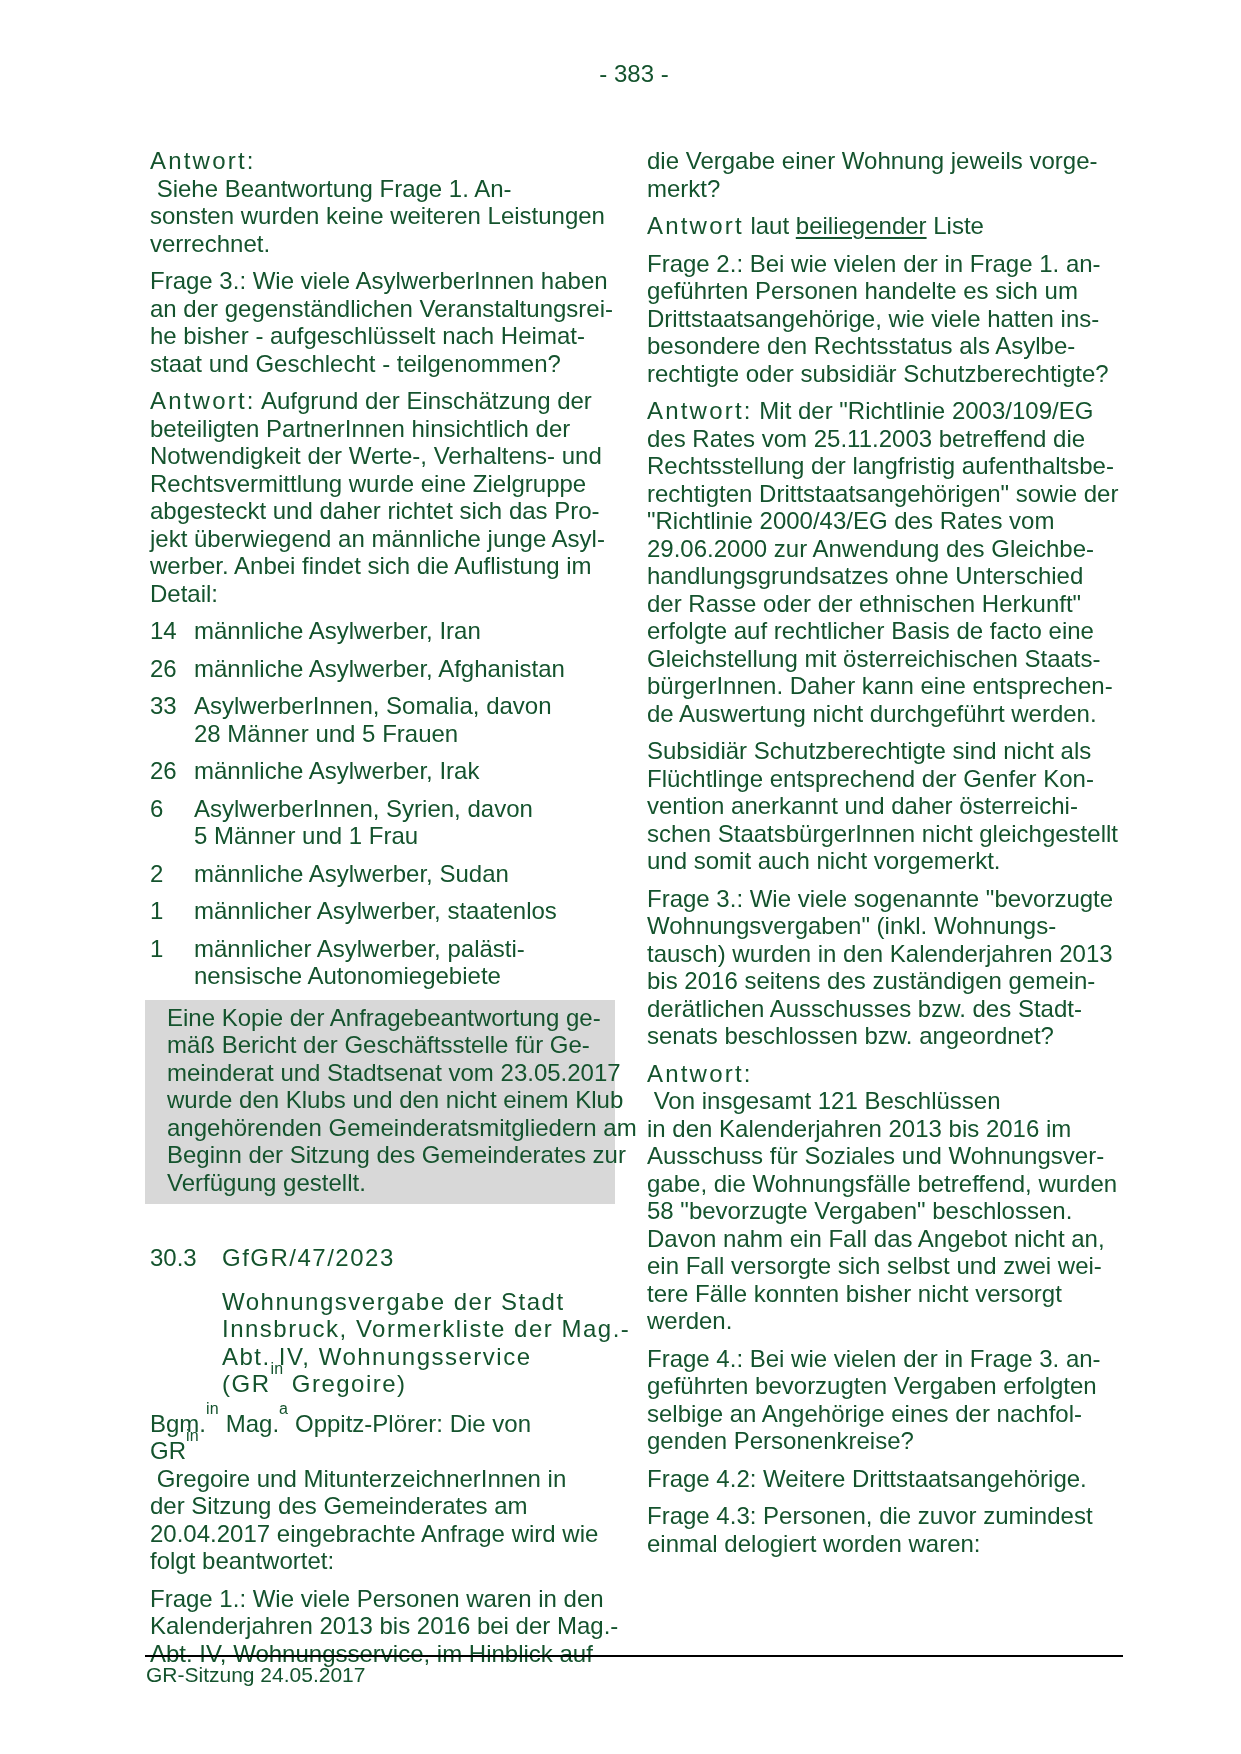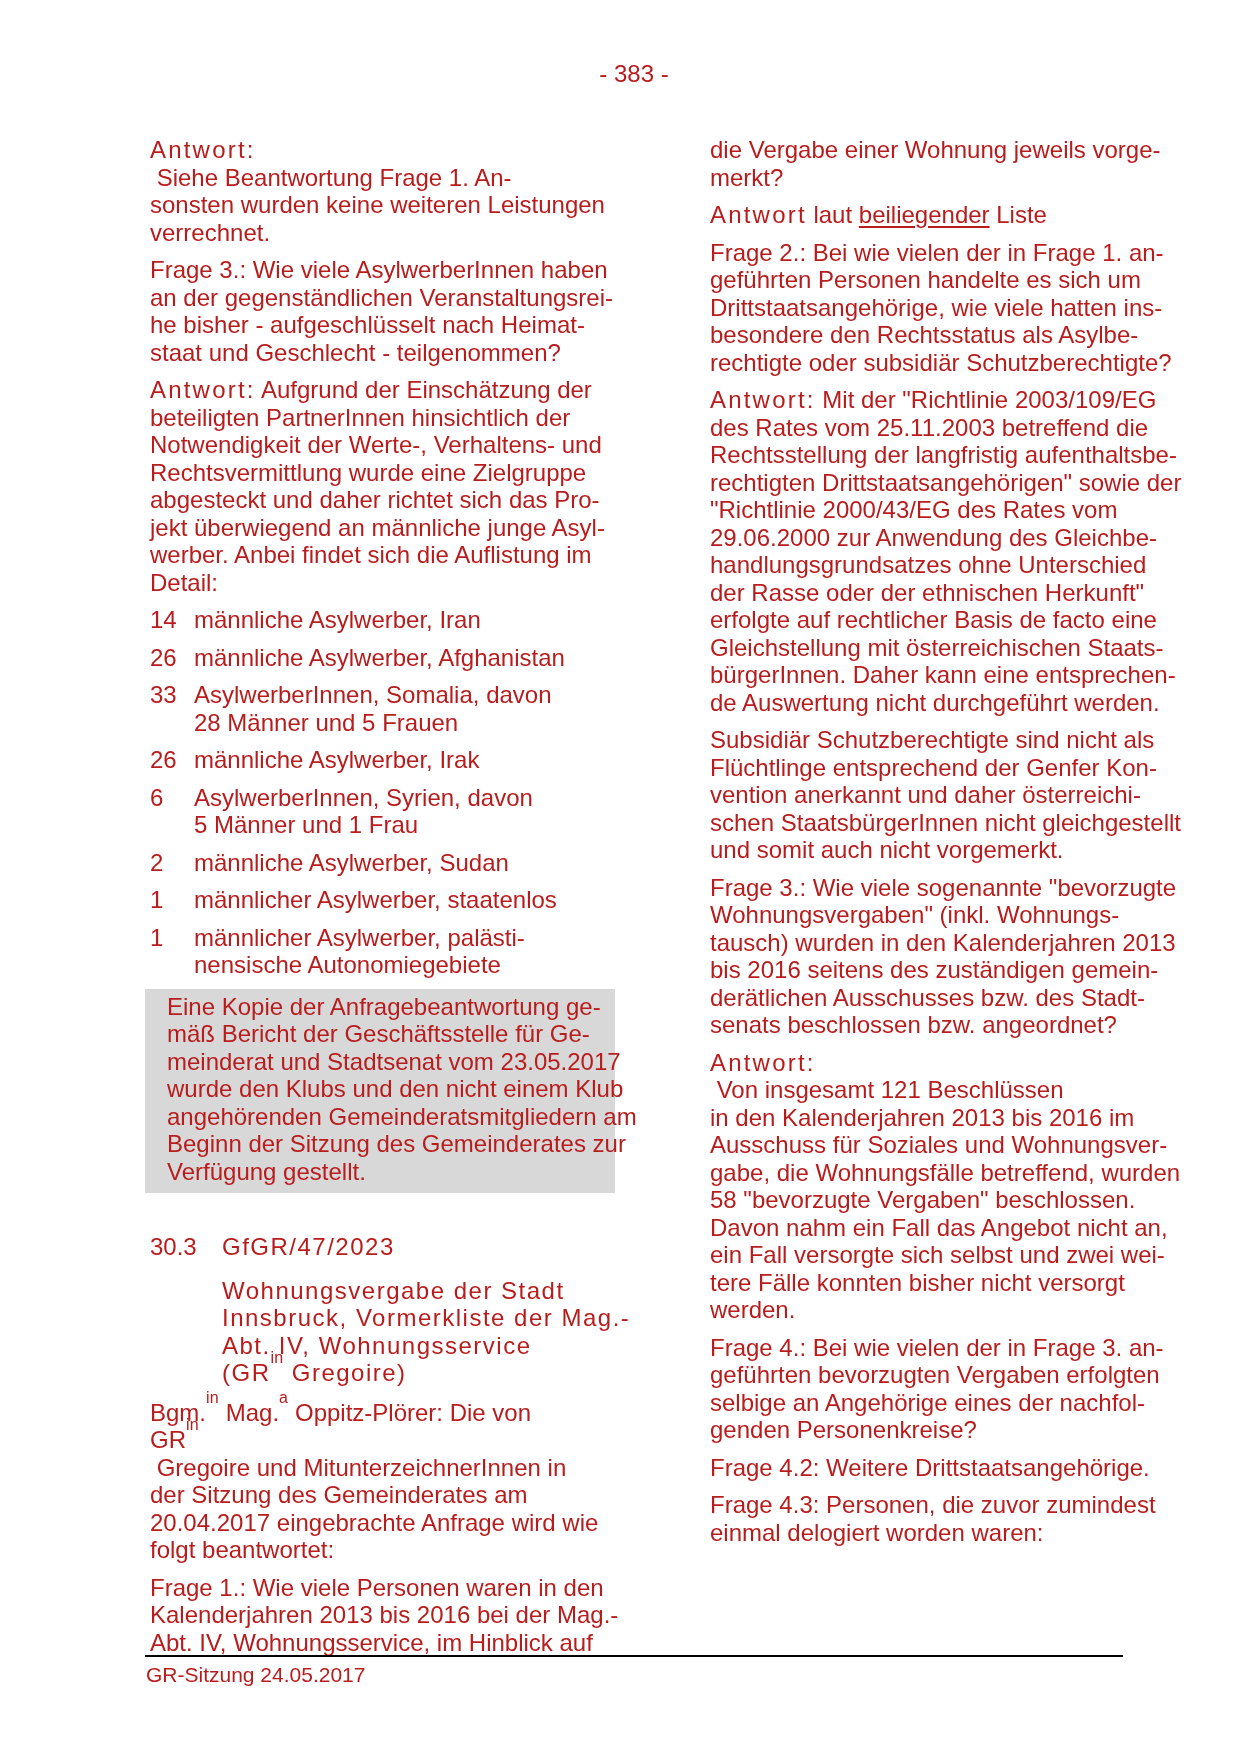--- a/index.html
+++ b/index.html
@@ -1,31 +1,31 @@
 <!DOCTYPE html>
 <html lang="de"><head>
 <meta charset="utf-8">
 <style>
   html,body { margin:0; padding:0; background:#ffffff; }
   .page {
     position:relative;
     width:1241px; height:1754px;
     background:#ffffff;
-    color:#b91c1c;
+    color:#14532d;
     font-family:"Liberation Sans", sans-serif;
     overflow:hidden;
     border-radius:18px;
   }
   .pagenum {
     position:absolute; top:60px; left:145px; width:978px;
     text-align:center; font-size:24px; line-height:28px;
   }
   .cols {
-    position:absolute; top:136px; left:150px;
-    display:flex; gap:108px;
+    position:absolute; top:147px; left:150px;
+    display:flex; gap:45px;
   }
   .col { width:452px; font-size:24px; line-height:27.5px; }
   .para { margin:0 0 10px 0; }
   .pre { white-space:pre; }
   .sperr { letter-spacing:2.2px; }
   .sperr2 { letter-spacing:1.5px; }
   .u { text-decoration:underline; text-underline-offset:3px; }
   .li { display:flex; margin:0 0 10px 0; }
   .num { flex:0 0 44px; }
   .notice {

